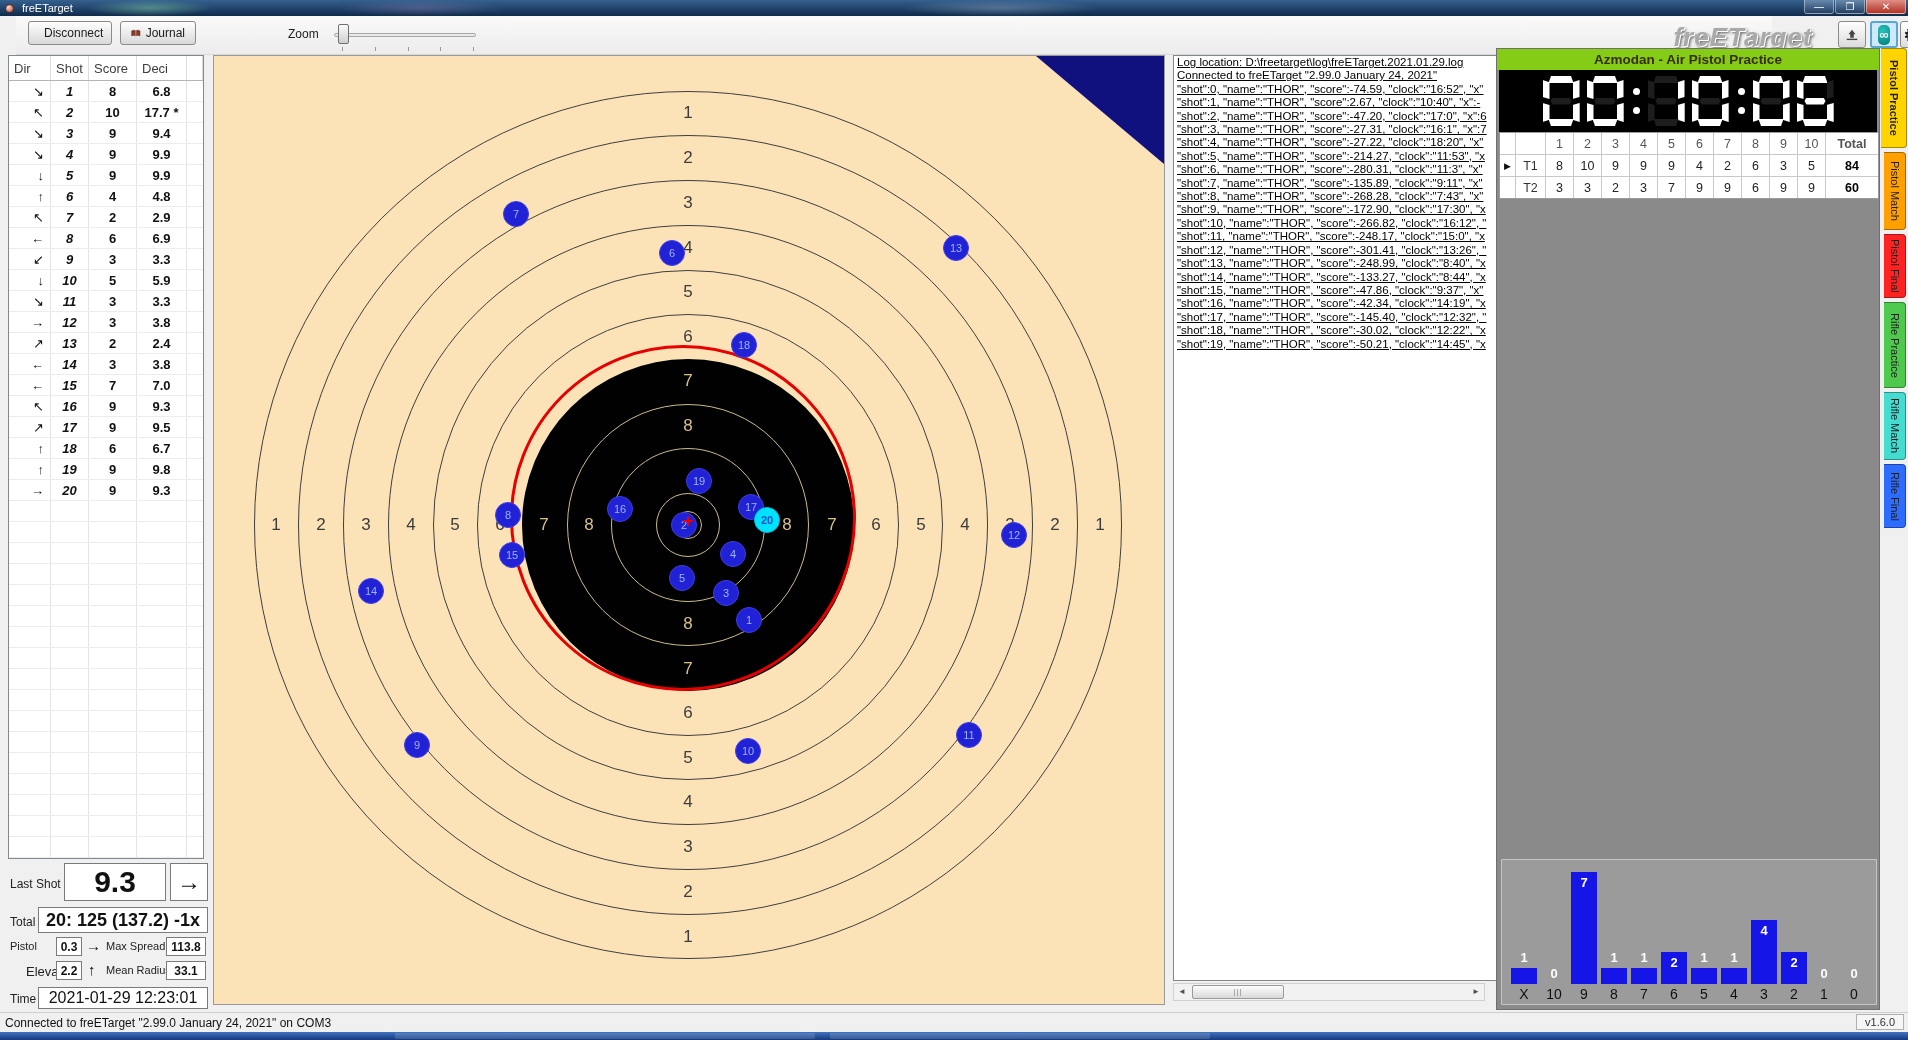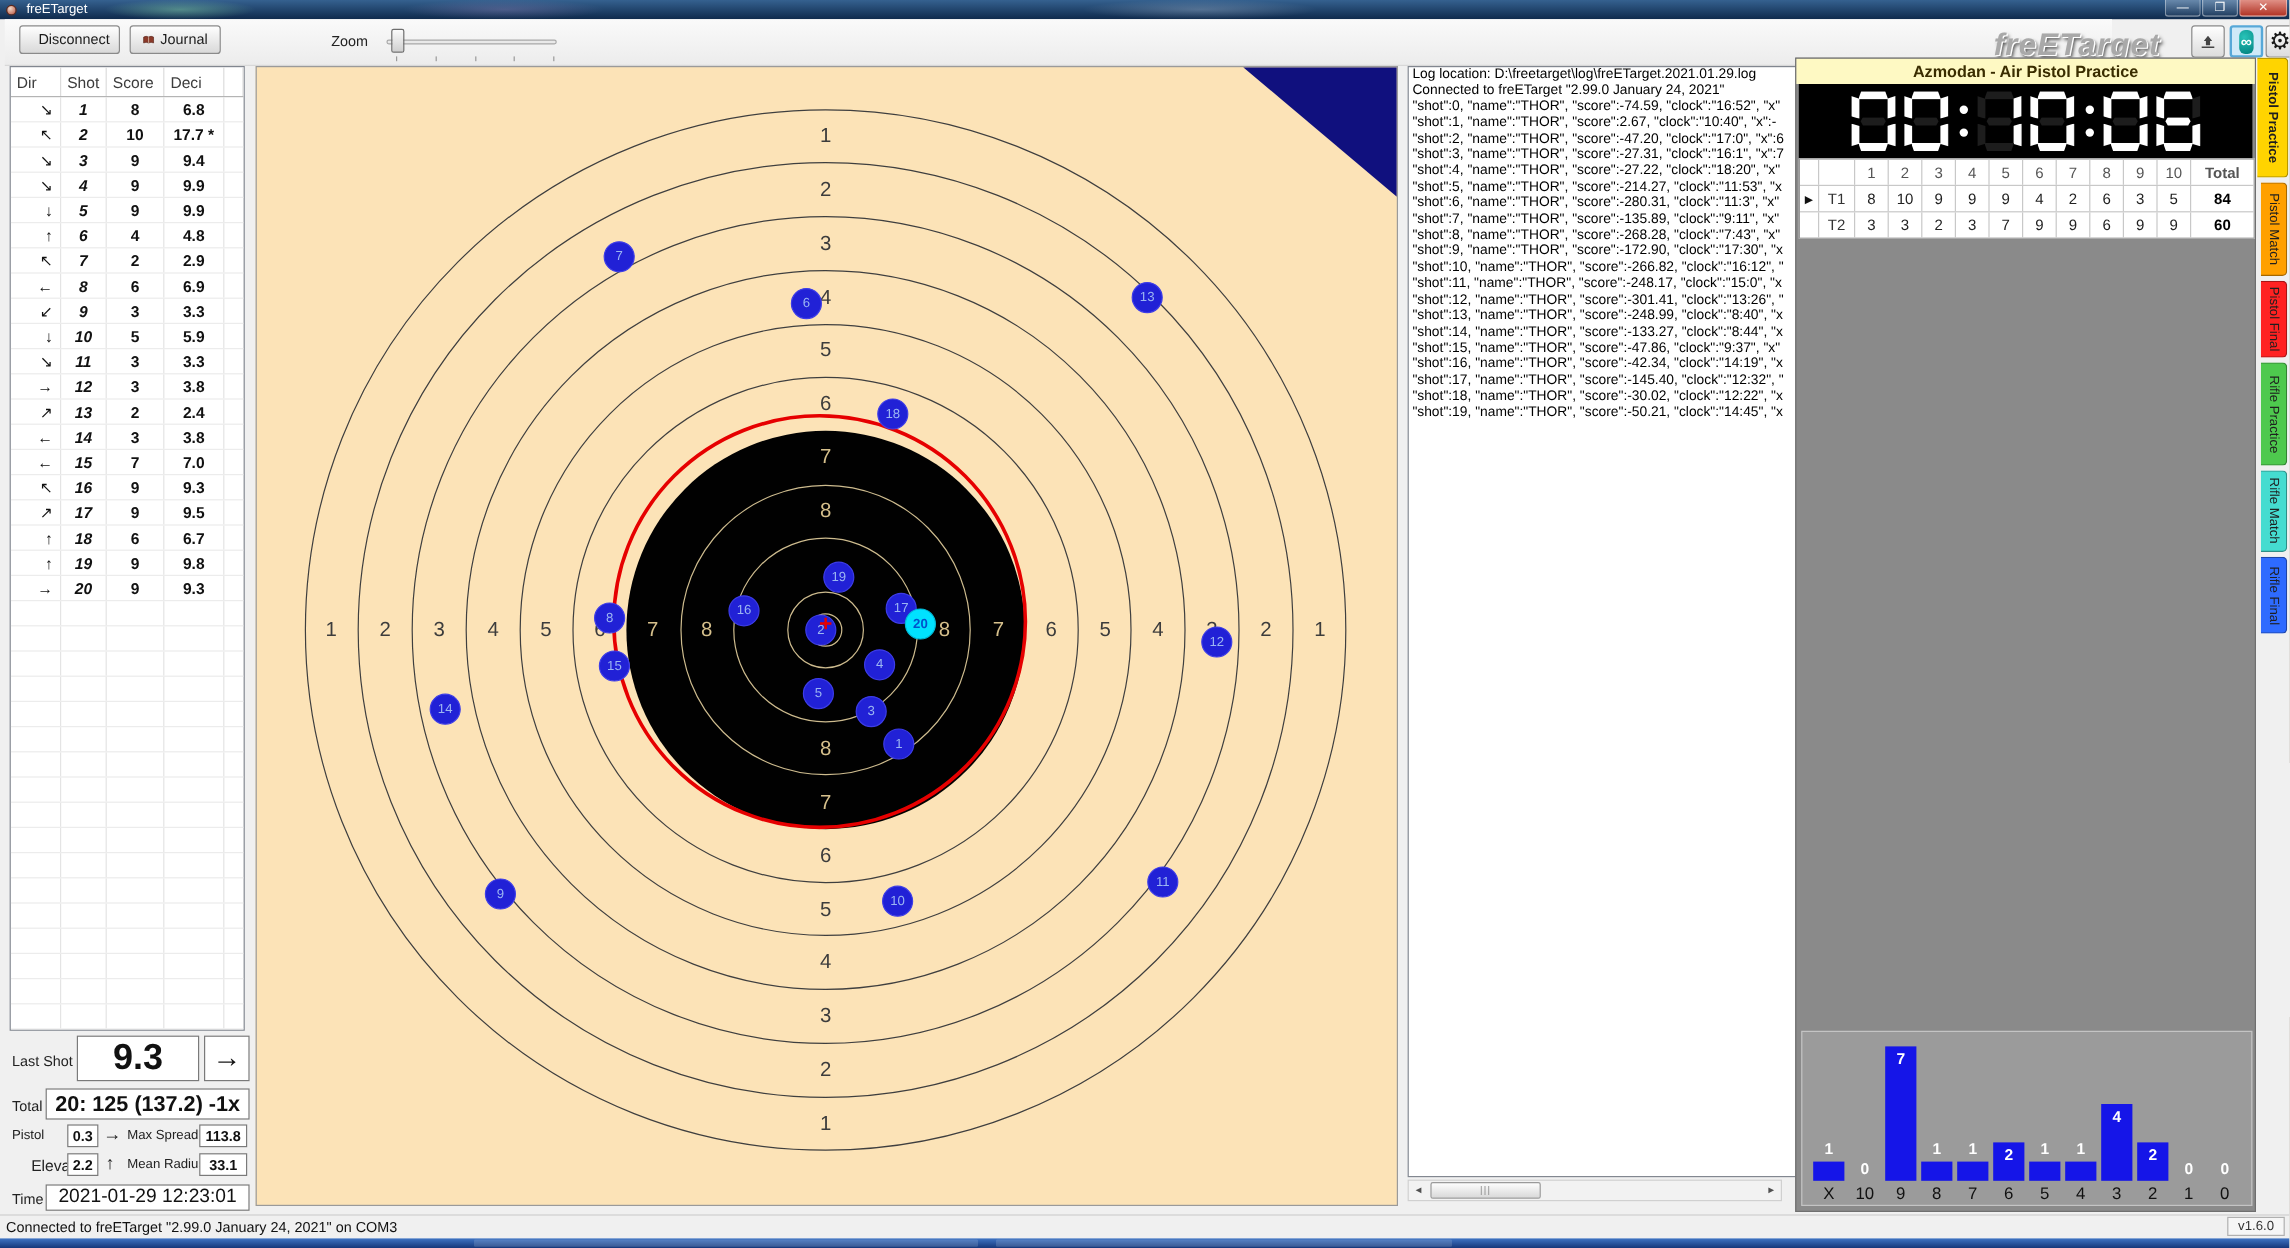--- a/index.html
+++ b/index.html
@@ -15,21 +15,21 @@
     color:#fff;font-size:11px;line-height:16px;}
   .win-icon{position:absolute;left:5px;top:4px;width:9px;height:9px;border-radius:50%;
     background:radial-gradient(circle at 35% 30%,#f2d9c8,#b5503c);border:1px solid #5a2a20;box-sizing:border-box;}
   .titletext{position:absolute;left:22px;top:0;}
   .winbtns{position:absolute;right:2px;top:0;display:flex;}
   .wbtn{width:30px;height:14px;margin-left:1px;text-align:center;font-size:10px;line-height:13px;color:#fff;
     background:linear-gradient(rgba(255,255,255,.25),rgba(255,255,255,.05));border:1px solid rgba(255,255,255,.4);
     border-top:none;border-radius:0 0 3px 3px;box-sizing:border-box;}
   .wbtn.close{width:40px;background:linear-gradient(#e09086,#b13325);}
   
-  .toolbar{position:absolute;left:4px;top:16px;width:1756px;height:38px;background:linear-gradient(#fafafa,#ececec);border-bottom:1px solid #d8d8d8;}
+  .toolbar{position:absolute;left:16px;top:16px;width:1756px;height:38px;background:linear-gradient(#fafafa,#ececec);border-bottom:1px solid #d8d8d8;}
   .tbtn{position:absolute;top:5px;height:24px;background:linear-gradient(#fefefe,#d9d9d9);
     border:1px solid #8a8a8a;border-radius:3px;font-size:12px;color:#1a1a1a;display:flex;align-items:center;gap:5px;padding:0 10px;box-sizing:border-box;}
   .zoom-label{position:absolute;left:272px;top:11px;font-size:12px;color:#222;}
   .slider-track{position:absolute;left:318px;top:17px;width:142px;height:4px;background:#e9e9e9;border:1px solid #a8a8a8;border-radius:2px;box-sizing:border-box;}
   .slider-thumb{position:absolute;left:322px;top:8px;width:11px;height:20px;background:linear-gradient(#fbfbfb,#cfcfcf);border:1px solid #6e6e6e;border-radius:2px;box-sizing:border-box;}
   .slider-ticks{position:absolute;left:326px;top:31px;width:132px;height:4px;display:flex;justify-content:space-between;}
   .slider-ticks i{width:1px;height:4px;background:#9a9a9a;}
   .logo{position:absolute;left:1642px;top:6px;width:170px;text-align:center;font-size:26px;font-weight:bold;font-style:italic;
     color:#a9a9a9;text-shadow:1px 1px 0 #fff,2px 2px 3px #555;letter-spacing:1px;}
   .icobtn{position:absolute;top:5px;width:28px;height:27px;background:linear-gradient(#fefefe,#dcdcdc);
@@ -57,30 +57,30 @@
   .target{position:absolute;left:213px;top:55px;width:952px;height:950px;background:#fce3b7;border:1px solid #9a9a9a;box-sizing:border-box;overflow:hidden;}
   .circle{position:absolute;border-radius:50%;box-sizing:border-box;transform:translate(-50%,-50%);}
   .ringlab{position:absolute;transform:translate(-50%,-50%);font-size:17px;color:#3c3c3c;}
   .ringlab.tan{color:#d6c08c;}
   .shotmark{position:absolute;width:26px;height:26px;border-radius:50%;background:#2121d6;border:1px solid #3d3de8;
     color:#9cb6f2;font-size:11px;line-height:24px;text-align:center;transform:translate(-50%,-50%);box-sizing:border-box;}
   .shotmark.last{background:#00e2ff;border-color:#00bcd9;color:#0052cc;font-weight:bold;}
   .center-cross{position:absolute;transform:translate(-50%,-54%);color:#e80000;font-size:19px;font-weight:bold;z-index:30;}
   .corner-tri{position:absolute;right:0;top:0;width:0;height:0;border-left:128px solid transparent;border-top:108px solid #10107e;z-index:40;}
   
-  .log{position:absolute;left:1173px;top:55px;width:348px;height:926px;background:#fff;border:1px solid #828790;box-sizing:border-box;overflow:hidden;}
+  .log{position:absolute;left:1173px;top:55px;width:348px;height:926px;background:#fff;border:1px solid #828790;box-sizing:border-box;overflow:hidden;text-decoration:underline;}
   .logline{white-space:nowrap;overflow:hidden;font-size:11.5px;line-height:13.4px;color:#000;padding-left:3px;}
   .log-up{position:absolute;right:3px;top:4px;font-size:8px;color:#8d8d8d;}
   .hscroll{position:absolute;left:1173px;top:983px;width:312px;height:18px;background:#f2f2f2;border:1px solid #d0d0d0;box-sizing:border-box;}
   .hs-btn{position:absolute;top:1px;width:16px;height:14px;text-align:center;font-size:8px;color:#505050;line-height:14px;}
   .hs-thumb{position:absolute;left:18px;top:1px;width:92px;height:14px;background:linear-gradient(#fdfdfd,#d9d9d9);
     border:1px solid #9a9a9a;border-radius:2px;box-sizing:border-box;text-align:center;font-size:8px;color:#8a8a8a;line-height:12px;letter-spacing:1px;}
   
   .match{position:absolute;left:1496px;top:48px;width:384px;height:962px;background:#8a8a8a;border:1px solid #6f6f6f;box-sizing:border-box;}
-  .match-title{position:absolute;left:0;top:0;width:100%;height:21px;background:#fef9c3;color:#3a2d00;
+  .match-title{position:absolute;left:0;top:0;width:100%;height:21px;background:#84cc16;color:#3a2d00;
     font-size:13.5px;font-weight:bold;text-align:center;line-height:21px;}
   .clock{position:absolute;left:2px;top:21px;width:378px;height:62px;background:#000;display:flex;align-items:center;justify-content:center;gap:7px;}
   .digit{position:relative;width:37px;height:50px;}
   .sg{position:absolute;background:#1d1d1d;}
   .sg.on{background:#fff;}
   .sg.a{left:6px;top:0;width:25px;height:7px;clip-path:polygon(10% 0,90% 0,100% 100%,0 100%);}
   .sg.g{left:6px;top:21.5px;width:25px;height:7px;clip-path:polygon(8% 50%,16% 0,84% 0,92% 50%,84% 100%,16% 100%);}
   .sg.d{left:6px;bottom:0;width:25px;height:7px;clip-path:polygon(0 0,100% 0,90% 100%,10% 100%);}
   .sg.f{left:0;top:2px;width:7px;height:21px;clip-path:polygon(0 10%,100% 20%,100% 100%,0 90%);}
   .sg.b{right:0;top:2px;width:7px;height:21px;clip-path:polygon(0 20%,100% 10%,100% 90%,0 100%);}

